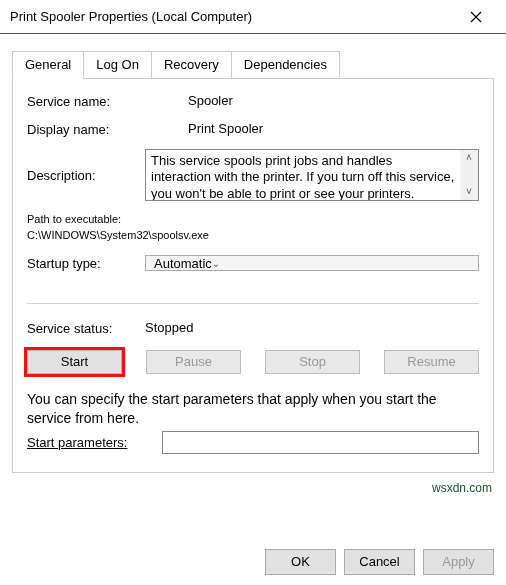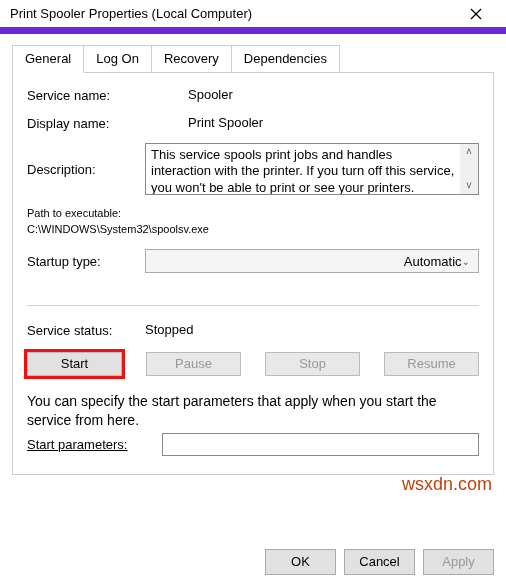--- a/index.html
+++ b/index.html
@@ -1,49 +1,49 @@
 <!DOCTYPE html>
 <html><head>
 <meta charset="utf-8">
 <style>
 * { box-sizing: border-box; font-family: 'Segoe UI', Tahoma, sans-serif; }
 body { margin: 0; background: #fff; width: 506px; height: 585px; overflow: hidden; font-size: 13px; color: #000; }
-.titlebar { height: 34px; display: flex; align-items: center; padding: 0 10px; border-bottom: 7px solid #6d28d9; }
+.titlebar { height: 34px; display: flex; align-items: center; padding: 0 10px; border-bottom: 1px solid #6d28d9; }
 .titlebar .title { flex: 1; font-size: 13px; }
 .close-btn { width: 40px; height: 34px; display: flex; align-items: center; justify-content: center; cursor: pointer; }
 .close-btn svg { width: 12px; height: 12px; }
 .tabs-strip { padding: 11px 12px 0 12px; display: flex; position: relative; }
-.tab { padding: 5px 12px 6px 12px; border: 1px solid #ccc; border-bottom: none; background: #fff; font-size: 13px; cursor: pointer; position: relative; margin-right: -1px; }
+.tab { padding: 5px 12px 6px 12px; border: 1px solid #ccc; border-bottom: none; background: #fff; font-size: 13px; cursor: pointer; position: relative; margin-right: -1px; margin-top: 6px; }
 .tab.active { z-index: 2; border-bottom: 1px solid #fff; margin-bottom: -1px; }
 .panel { margin: 0 12px 10px 12px; border: 1px solid #ccc; background: #fff; padding: 14px 14px 18px 14px; position: relative; }
 .row { display: flex; align-items: flex-start; margin-bottom: 12px; }
 .label-col { width: 118px; font-size: 13px; padding-top: 1px; }
 .value-col { flex: 1; font-size: 13px; margin-left: 43px; }
 .desc-wrap { flex: 1; position: relative; border: 1px solid #888; display:flex; }
 .desc-text { flex:1; padding: 3px 5px; font-size: 13px; height: 50px; overflow: hidden; line-height: 1.25; }
 .desc-scroll { width: 18px; background: #f0f0f0; display:flex; flex-direction: column; justify-content: space-between; align-items:center; }
 .desc-scroll span { font-size: 10px; color:#555; line-height:16px; }
 .path-block { margin-top: 2px; margin-bottom: 14px; font-size: 11px; }
 .path-block div:first-child { margin-bottom: 4px; }
-.select { flex:1; border:1px solid #aaa; background:#f5f5f5; height:24px; padding:3px 8px; display:flex; align-items:center; justify-content:flex-end; font-size:13px; cursor:pointer; }
+.select { flex:1; border:1px solid #aaa; background:#f5f5f5; height:16px; padding:3px 8px; display:flex; align-items:center; justify-content:flex-start; font-size:13px; cursor:pointer; }
 .select .chev { font-size:10px; color:#666; }
 .hr { border:none; border-top:1px solid #d0d0d0; margin: 32px 0 16px 0; }
 .status-row { display:flex; margin-bottom: 14px; font-size:13px; }
 .btn-row { display:flex; gap:24px; margin-bottom: 16px; }
 .sbtn { flex:1; height:24px; border:1px solid #bbb; background:#e8e8e8; font-size:13px; text-align:center; line-height:22px; cursor:pointer; }
 .sbtn.disabled { color:#999; cursor:default; }
 .sbtn.highlight { outline:3px solid #e11; outline-offset:0; background:#e1e1e1; color:#000; }
 .hint { font-size:14px; margin-bottom:3px; line-height:1.35; }
 .params-row { display:flex; align-items:center;text-decoration:underline; }
 .params-row .plabel { width:135px; font-size:13px; }
 .params-input { flex:1; height:23px; border:1px solid #888; padding:2px 5px; font-size:13px; }
 .footer { position:absolute; bottom:10px; right:12px; display:flex; gap:8px; }
 .footer .fbtn { width:71px; height:26px; border:1px solid #aaa; background:#e1e1e1; font-size:13px; line-height:24px; text-align:center; cursor:pointer; }
 .footer .fbtn.disabled { color:#999; cursor:default; }
-.watermark { position:absolute; bottom:90px; right:14px; font-size:18px; color:#c2410c; }
+.watermark { position:absolute; bottom:90px; right:14px; font-size:12px; color:#14532d; }
 </style>
 </head>
 <body>
 
 <div class="titlebar">
   <div class="title">Print Spooler Properties (Local Computer)</div>
   <div class="close-btn">
     <svg viewBox="0 0 12 12">
         <line x1="1" y1="1" x2="11" y2="11" stroke="#000" stroke-width="1.2"></line>
         <line x1="11" y1="1" x2="1" y2="11" stroke="#000" stroke-width="1.2"></line>

